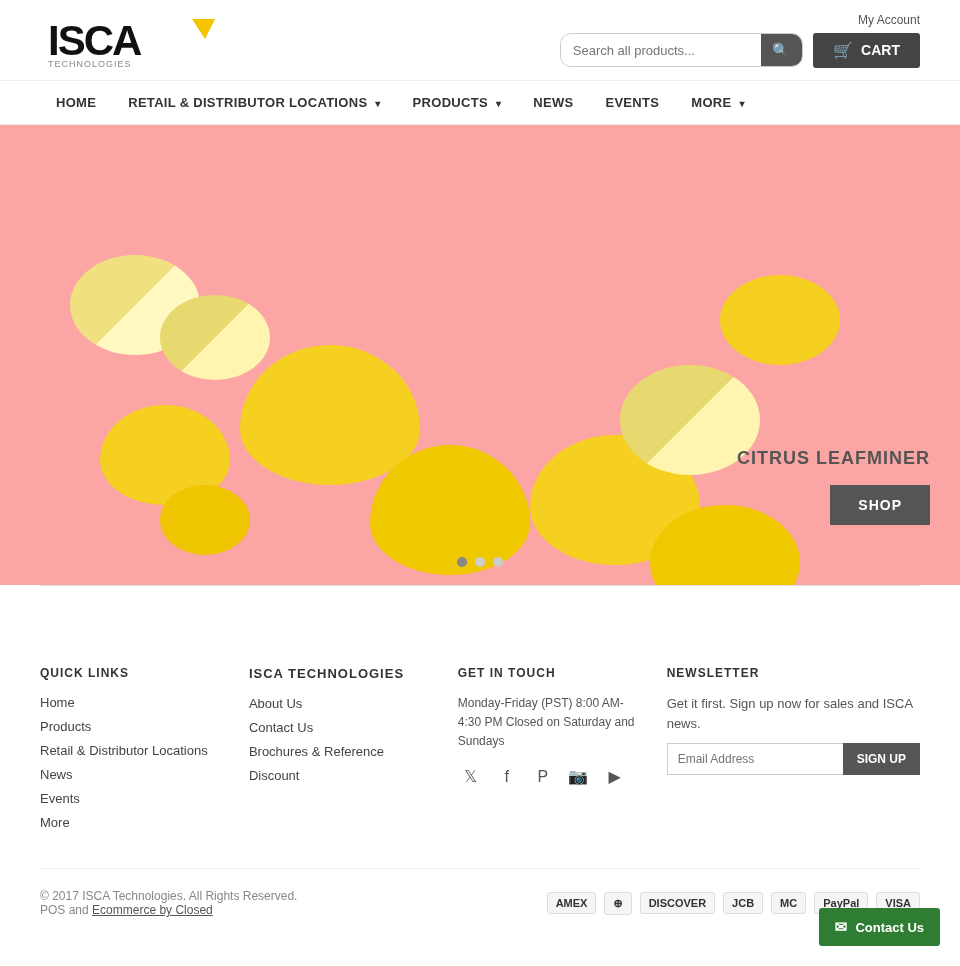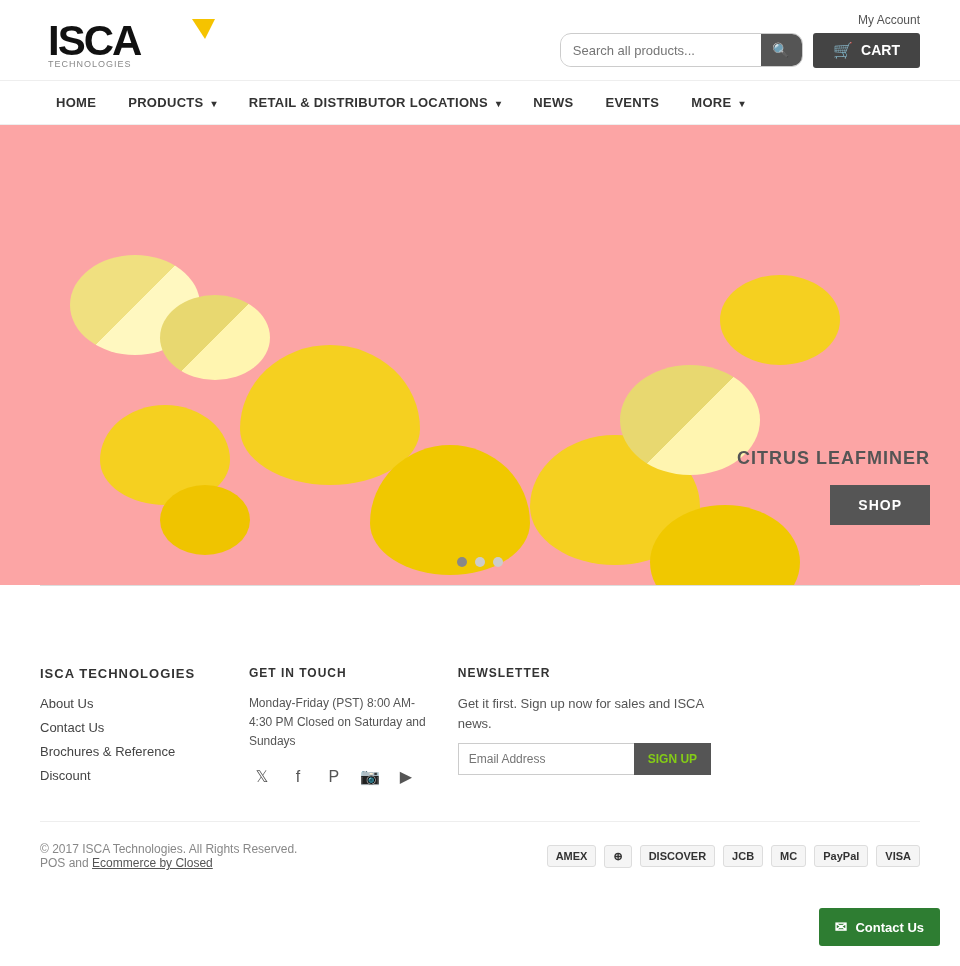--- a/index.html
+++ b/index.html
@@ -334,21 +334,21 @@
     .newsletter-form input {
       flex: 1;
       padding: 8px 10px;
       border: 1px solid #ccc;
       border-right: none;
       outline: none;
       font-size: 12px;
     }
     .newsletter-form button {
       background: #555;
-      color: #84cc16;
+      color: #ffffff;
       border: none;
       padding: 8px 14px;
       font-size: 12px;
       font-weight: bold;
       cursor: pointer;
       white-space: nowrap;
       text-align: center;
     }
 
     
@@ -436,27 +436,27 @@
     </div>
   </div>
 
   <nav class="nav-bar">
     <ul>
       <li>
         <a href="#">HOME</a>
       </li>
       <li>
         <a href="#">
-          <span>PRODUCTS</span>
+          <span>RETAIL &amp; DISTRIBUTOR LOCATIONS</span>
           <span class="arrow">▾</span>
         </a>
       </li>
       <li>
         <a href="#">
-          <span>RETAIL &amp; DISTRIBUTOR LOCATIONS</span>
+          <span>PRODUCTS</span>
           <span class="arrow">▾</span>
         </a>
       </li>
       <li>
         <a href="#">NEWS</a>
       </li>
       <li>
         <a href="#">EVENTS</a>
       </li>
       <li>
@@ -493,20 +493,31 @@
     <div class="dot"></div>
   </div>
 </div>
 
 <hr class="divider">
 <div class="spacer"></div>
 
 <footer class="footer">
   <div class="footer-grid">
 
+    <div>
+      <div class="footer-section-title">QUICK LINKS</div>
+      <ul class="footer-links">
+        <li><a href="#">Home</a></li>
+        <li><a href="#">Products</a></li>
+        <li><a href="#">Retail &amp; Distributor Locations</a></li>
+        <li><a href="#">News</a></li>
+        <li><a href="#">Events</a></li>
+        <li><a href="#">More</a></li>
+      </ul>
+    </div>
 
     <div>
       <div class="footer-section-title isca-title">ISCA TECHNOLOGIES</div>
       <ul class="footer-sub-links">
         <li><a href="#">About Us</a></li>
         <li><a href="#">Contact Us</a></li>
         <li><a href="#">Brochures &amp; Reference</a></li>
         <li><a href="#">Discount</a></li>
       </ul>
     </div>

